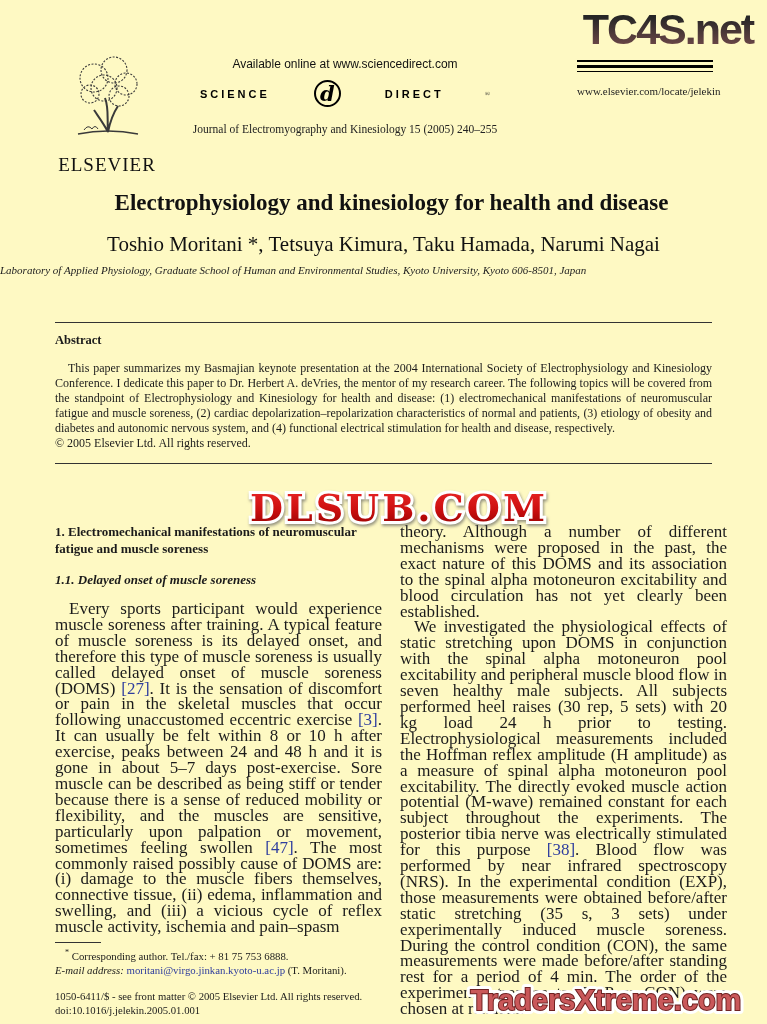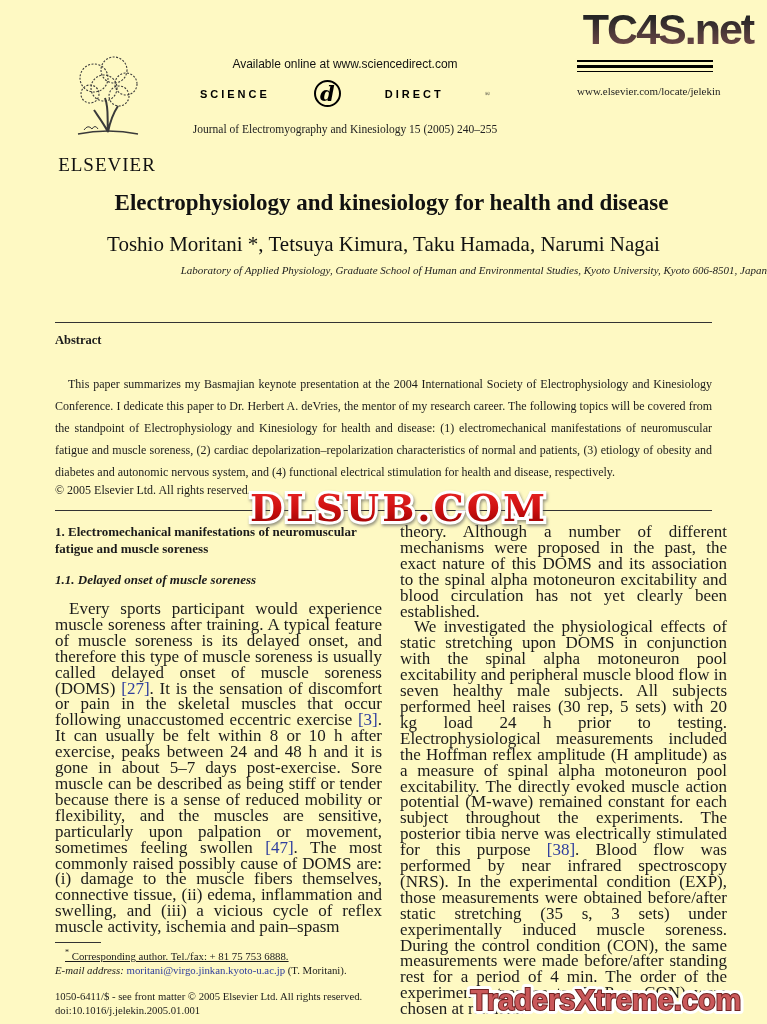--- a/index.html
+++ b/index.html
@@ -29,40 +29,40 @@
   .jline { margin-top:16px; font-size:11.5px; color:#222; }
   .masthead { position:absolute; left:577px; top:60px; width:136px; text-align:center; }
   .drule { height:6px; border-top:2.5px solid #000; border-bottom:1px solid #000; }
   .mh-body { padding:9px 0 8px 0; font-family:"Liberation Sans","DejaVu Sans",sans-serif; color:#111; }
   .mh-s { font-size:6.5px; letter-spacing:2.5px; }
   .mh-b { font-size:13px; letter-spacing:0; font-weight:500; margin-top:1px; }
   .locate { margin-top:13px; font-size:11px; color:#222; text-align:center; }
   
   .title { position:absolute; left:16px; right:0; top:190px; text-align:center; font-size:23px; color:#111; }
   .authors { position:absolute; left:0; right:0; top:232px; text-align:center; font-size:21px; color:#111; }
-  .affil { position:absolute; left:0; right:0; top:264px; text-align:right; font-style:italic; font-size:11px; color:#222; }
+  .affil { position:absolute; left:0; right:0; top:264px; text-align:left; font-style:italic; font-size:11px; color:#222; }
   
   .abstract { position:absolute; left:55px; right:55px; top:322px;
               border-top:1px solid #333; border-bottom:1px solid #333; padding:10px 0 11px 0; }
   .abs-h { font-weight:bold; font-size:12.5px; }
-  .abs-t { margin-top:25px; font-size:12px; line-height:22px; text-align:justify; text-indent:13px; }
+  .abs-t { margin-top:13px; font-size:12px; line-height:15px; text-align:justify; text-indent:13px; }
   .abs-c { font-size:12px; line-height:15.6px; }
   
   .columns { position:absolute; left:55px; right:40px; top:524px; display:flex; gap:18px; }
   .col { flex:1 1 0; min-width:0; }
   .sec-h { font-weight:bold; font-size:13px; line-height:16.5px; }
   .sub-h { font-style:italic; font-size:13px; margin-top:15px; }
   .body-p { font-size:17px; line-height:15.9px; text-align:justify; }
   .mt { margin-top:13px; }
   .indent { text-indent:14px; }
   .cite { color:var(--cite-blue,#2e3d9e); }
   
   .footnote { margin-top:7px; font-size:10.8px; line-height:14.5px; }
   .fn-rule { width:46px; border-top:1px solid #333; margin-bottom:3px; }
-  .fn-line1 { text-indent:10px;text-decoration:underline; }
+  .fn-line1 { text-indent:10px; }
   .fn-star { vertical-align:super; font-size:8px; }
   .fn-email-lbl { font-style:italic; }
   .fn-email { color:var(--cite-blue,#2e3d9e); }
   .imprint { margin-top:11px; font-size:10.7px; line-height:14.5px; white-space:nowrap; }
   svg text { user-select:none; }
 </style>
 </head>
 <body>
 
 <div class="page">

